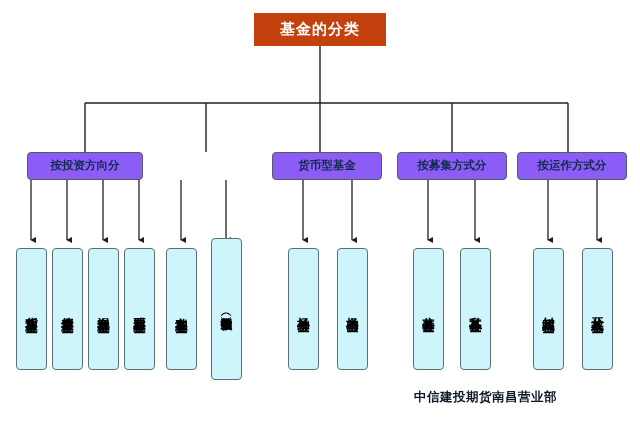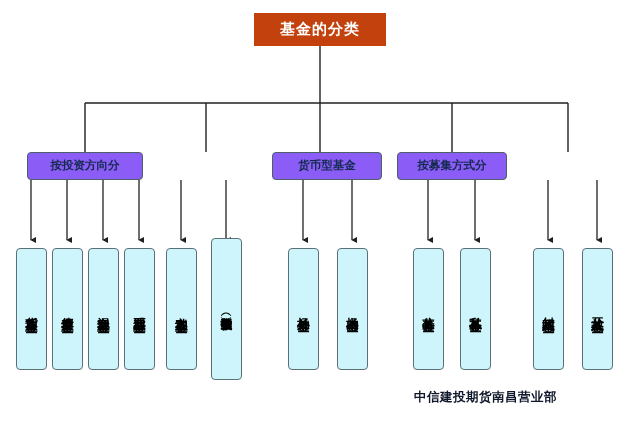--- a/index.html
+++ b/index.html
@@ -165,20 +165,23 @@
 
   <div class="cat-box" style="left:27px;  width:116px;">
     <span class="label">按投资方向分</span>
   </div>
   <div class="cat-box" style="left:272px; width:110px;">
     <span class="label">货币型基金</span>
   </div>
   <div class="cat-box" style="left:397px; width:110px;">
     <span class="label">按募集方式分</span>
   </div>
+  <div class="cat-box" style="left:517px; width:110px;">
+    <span class="label">按运作方式分</span>
+  </div>
 
   <div class="leaf-box" style="left:16px;">
     <span class="label">货币型基金</span>
   </div>
   <div class="leaf-box" style="left:52px;">
     <span class="label">债券型基金</span>
   </div>
   <div class="leaf-box" style="left:88px;">
     <span class="label">混合型基金</span>
   </div>

